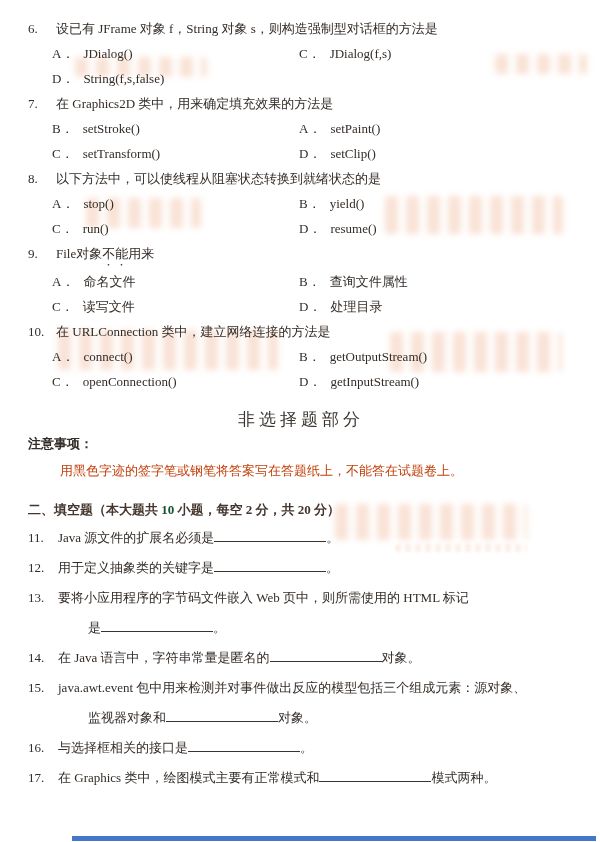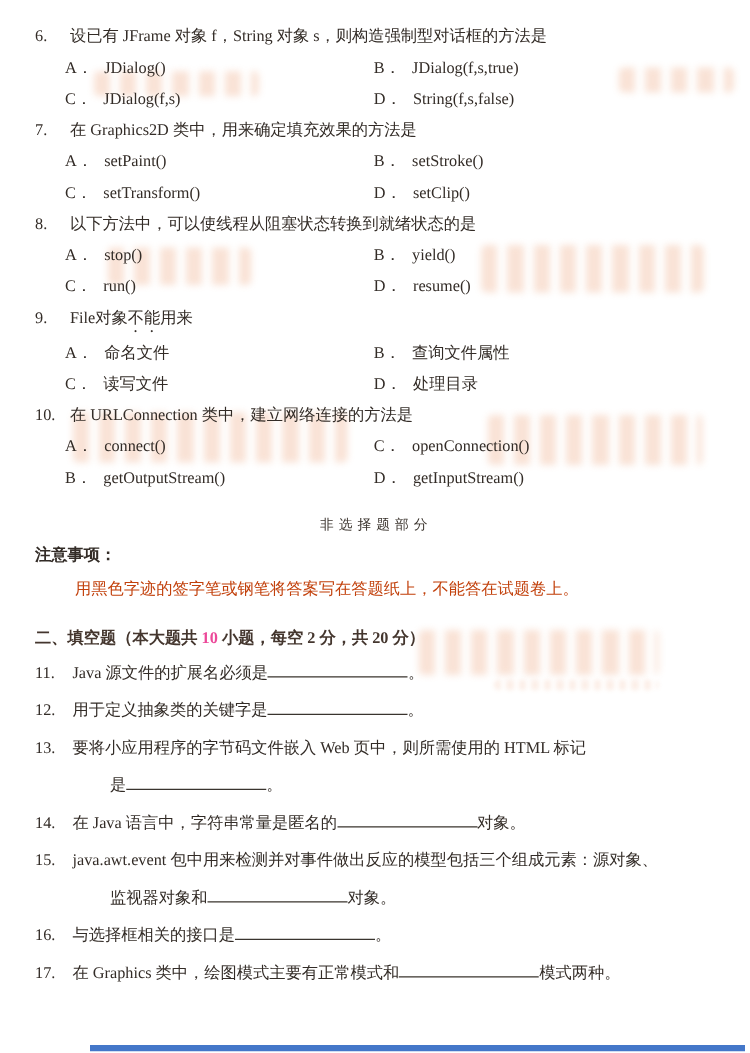--- a/index.html
+++ b/index.html
@@ -19,28 +19,28 @@
   .opts{margin-left:24px;display:grid;grid-template-columns:247px 1fr;}
   .opt{line-height:25px;}
   .opt-label{margin-right:9px;}
   .em-dots{
     -webkit-text-emphasis:dot;text-emphasis:dot;
     -webkit-text-emphasis-position:under;text-emphasis-position:under right;
   }
 
   
   .sec-title{
-    text-align:center;font-size:11px;letter-spacing:4px;
+    text-align:center;font-size:17px;letter-spacing:4px;
     margin-top:13px;line-height:26px;color:#3a332d;
   }
   .notice-head{font-weight:600;line-height:22px;}
   .notice-body{margin-top:5px;padding-left:32px;line-height:22px;color:#c2410c;}
 
   .fill-heading{margin-top:15px;font-weight:bold;line-height:26px;color:#44362e;}
-  .fill-heading .red{color:#ec4899;}
+  .fill-heading .red{color:#14532d;}
 
   .f-line{display:flex;line-height:30px;}
   .f-num{min-width:30px;}
   .f-line.cont .f-text{padding-left:30px;}
   .blank{
     display:inline-block;width:112px;height:14px;
     border-bottom:1px solid #3a342e;vertical-align:baseline;
   }
 
   
@@ -74,34 +74,33 @@
 
 <div class="content">
 
   <div class="q">
     <div class="q-stem">
       <span class="q-num">6.</span>
       <span>设已有 JFrame 对象 f，String 对象 s，则构造强制型对话框的方法是</span>
     </div>
     <div class="opts">
       <div class="opt"><span class="opt-label">A．</span><span>JDialog()</span></div>
-      <div class="opt"><span class="opt-label">B．</span><span>JDialog(f,s,true)</span></div>
       <div class="opt"><span class="opt-label">C．</span><span>JDialog(f,s)</span></div>
       <div class="opt"><span class="opt-label">D．</span><span>String(f,s,false)</span></div>
     </div>
   </div>
 
   <div class="q">
     <div class="q-stem">
       <span class="q-num">7.</span>
       <span>在 Graphics2D 类中，用来确定填充效果的方法是</span>
     </div>
     <div class="opts">
+      <div class="opt"><span class="opt-label">B．</span><span>setStroke()</span></div>
       <div class="opt"><span class="opt-label">A．</span><span>setPaint()</span></div>
-      <div class="opt"><span class="opt-label">B．</span><span>setStroke()</span></div>
       <div class="opt"><span class="opt-label">C．</span><span>setTransform()</span></div>
       <div class="opt"><span class="opt-label">D．</span><span>setClip()</span></div>
     </div>
   </div>
 
   <div class="q">
     <div class="q-stem">
       <span class="q-num">8.</span>
       <span>以下方法中，可以使线程从阻塞状态转换到就绪状态的是</span>
     </div>
@@ -126,22 +125,22 @@
     </div>
   </div>
 
   <div class="q">
     <div class="q-stem">
       <span class="q-num">10.</span>
       <span>在 URLConnection 类中，建立网络连接的方法是</span>
     </div>
     <div class="opts">
       <div class="opt"><span class="opt-label">A．</span><span>connect()</span></div>
+      <div class="opt"><span class="opt-label">B．</span><span>getOutputStream()</span></div>
       <div class="opt"><span class="opt-label">C．</span><span>openConnection()</span></div>
-      <div class="opt"><span class="opt-label">B．</span><span>getOutputStream()</span></div>
       <div class="opt"><span class="opt-label">D．</span><span>getInputStream()</span></div>
     </div>
   </div>
 
   <div class="sec-title">非选择题部分</div>
   <div class="notice-head">注意事项：</div>
   <div class="notice-body">用黑色字迹的签字笔或钢笔将答案写在答题纸上，不能答在试题卷上。</div>
 
   <div class="fill-heading"><span>二、填空题</span><span>（本大题共 </span><span class="red">10</span><span> 小题，每空 2 分，共 20 分）</span></div>
 

